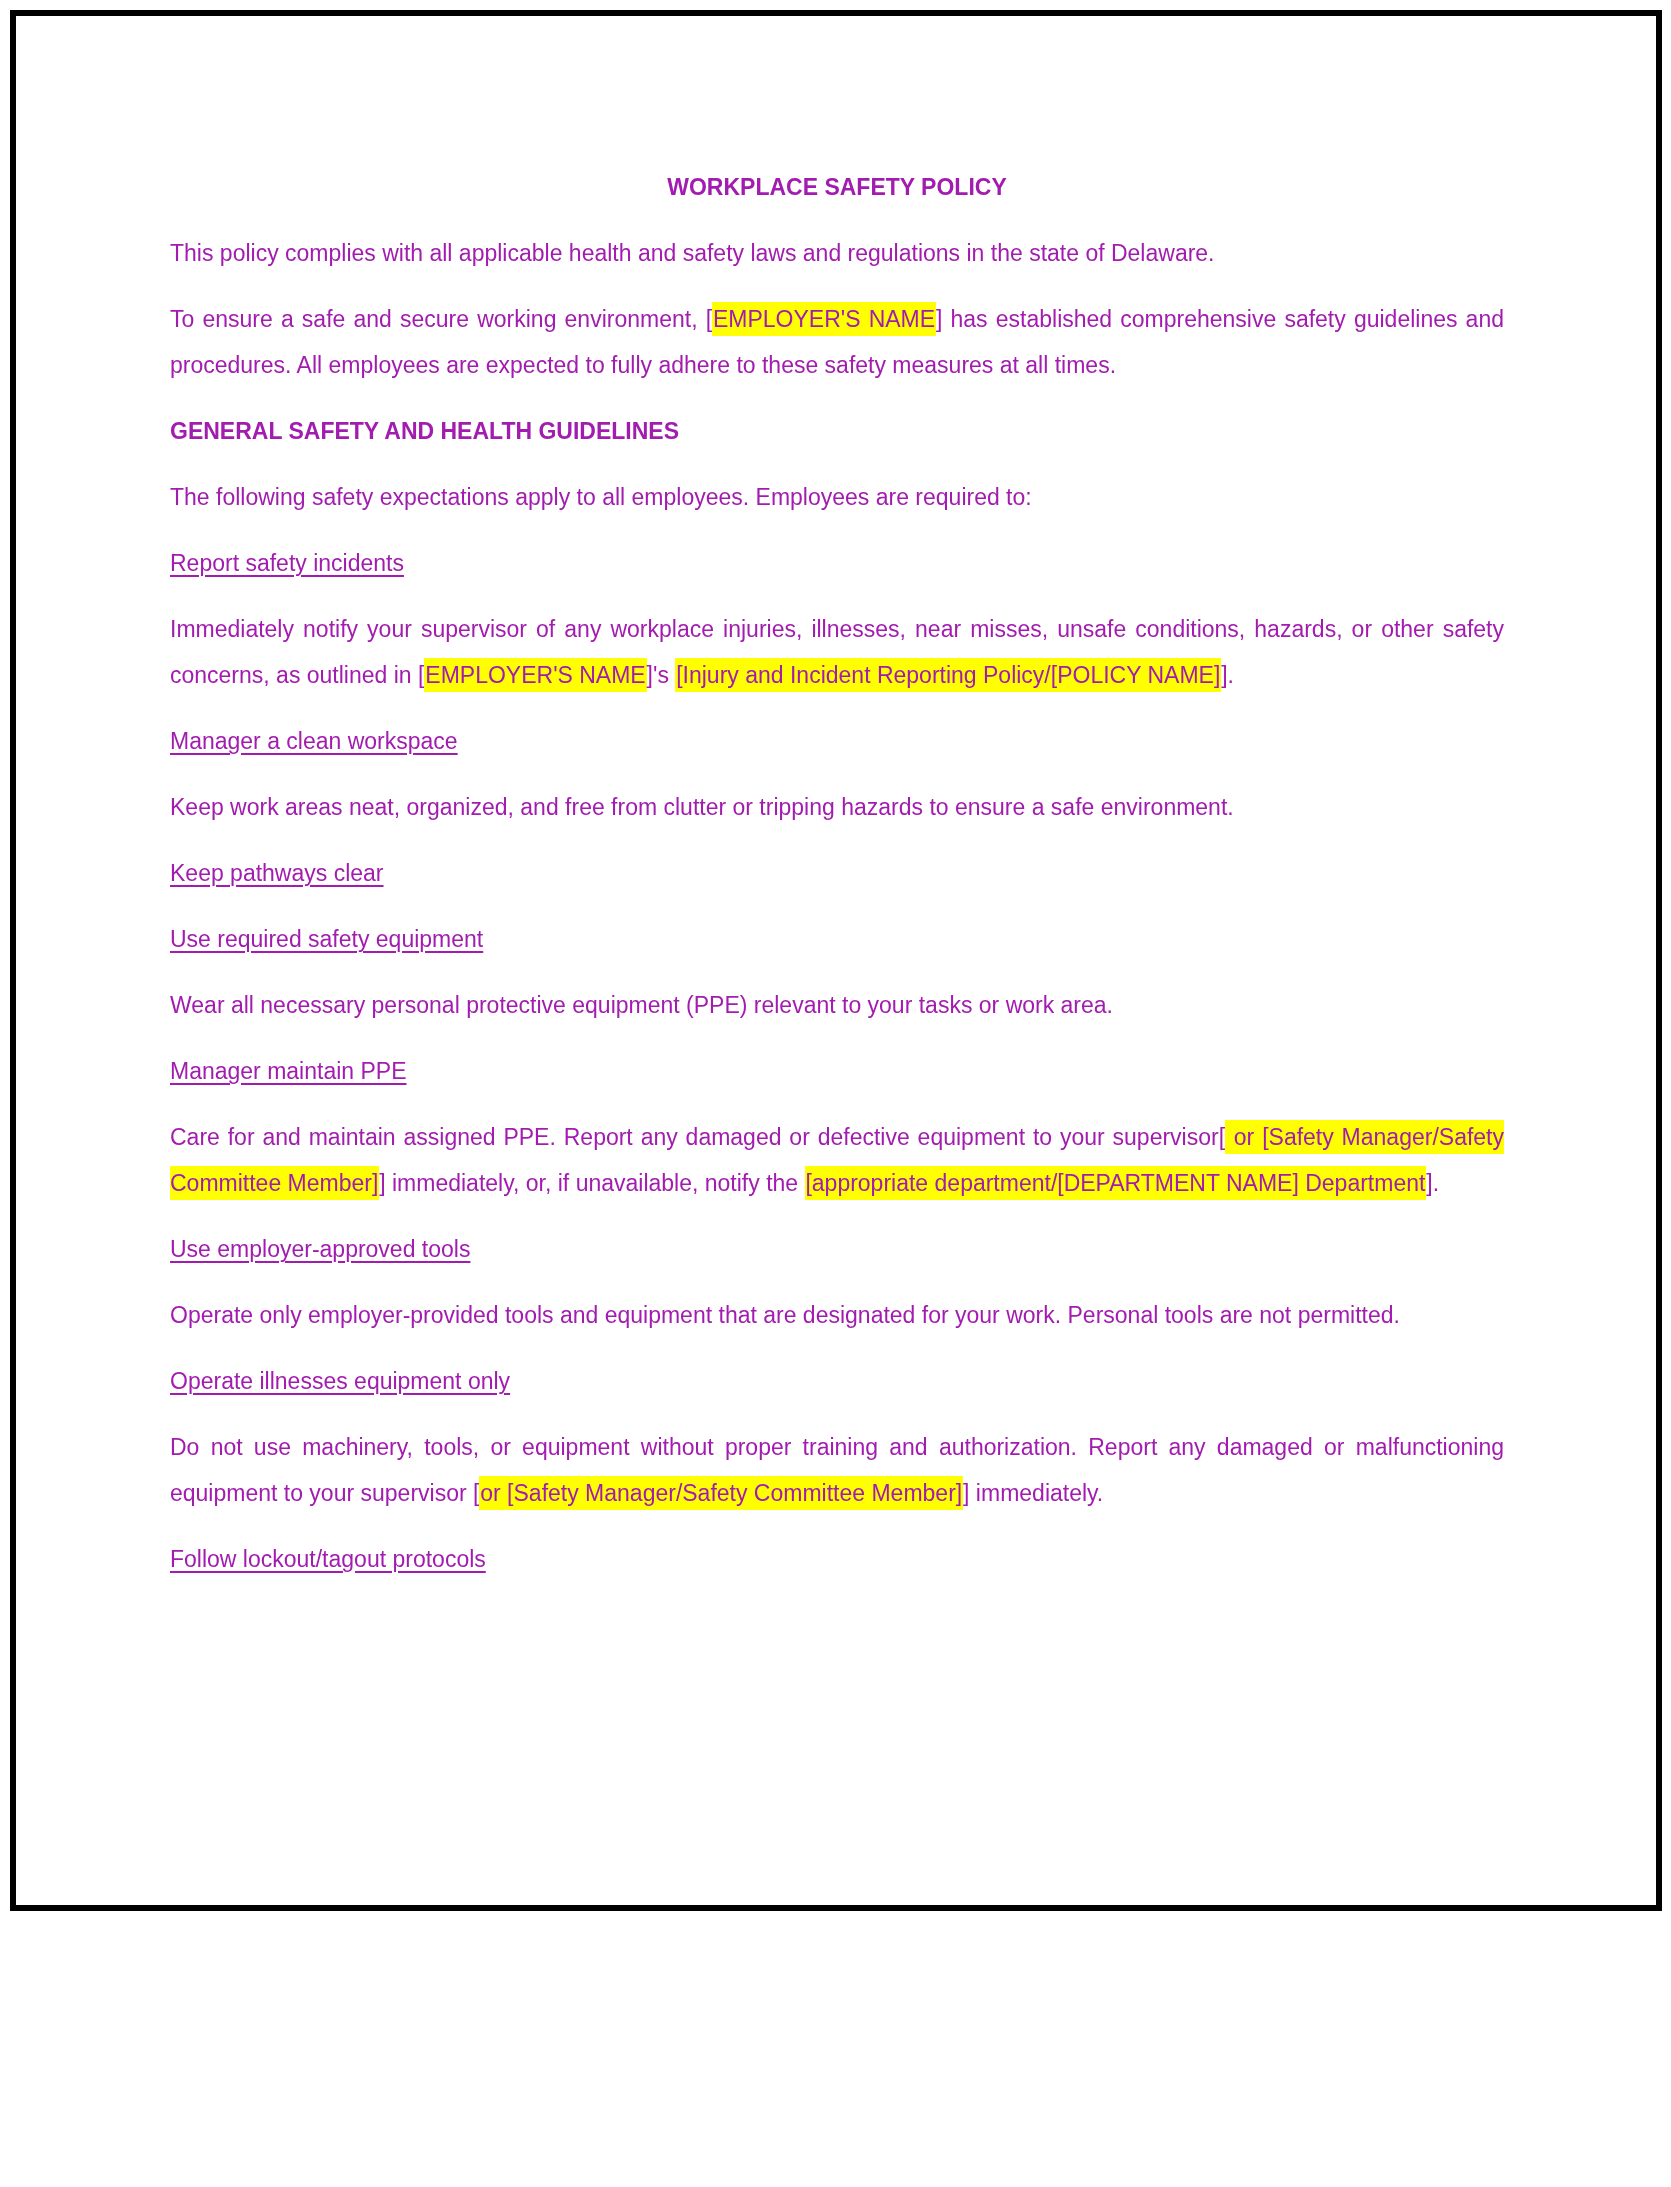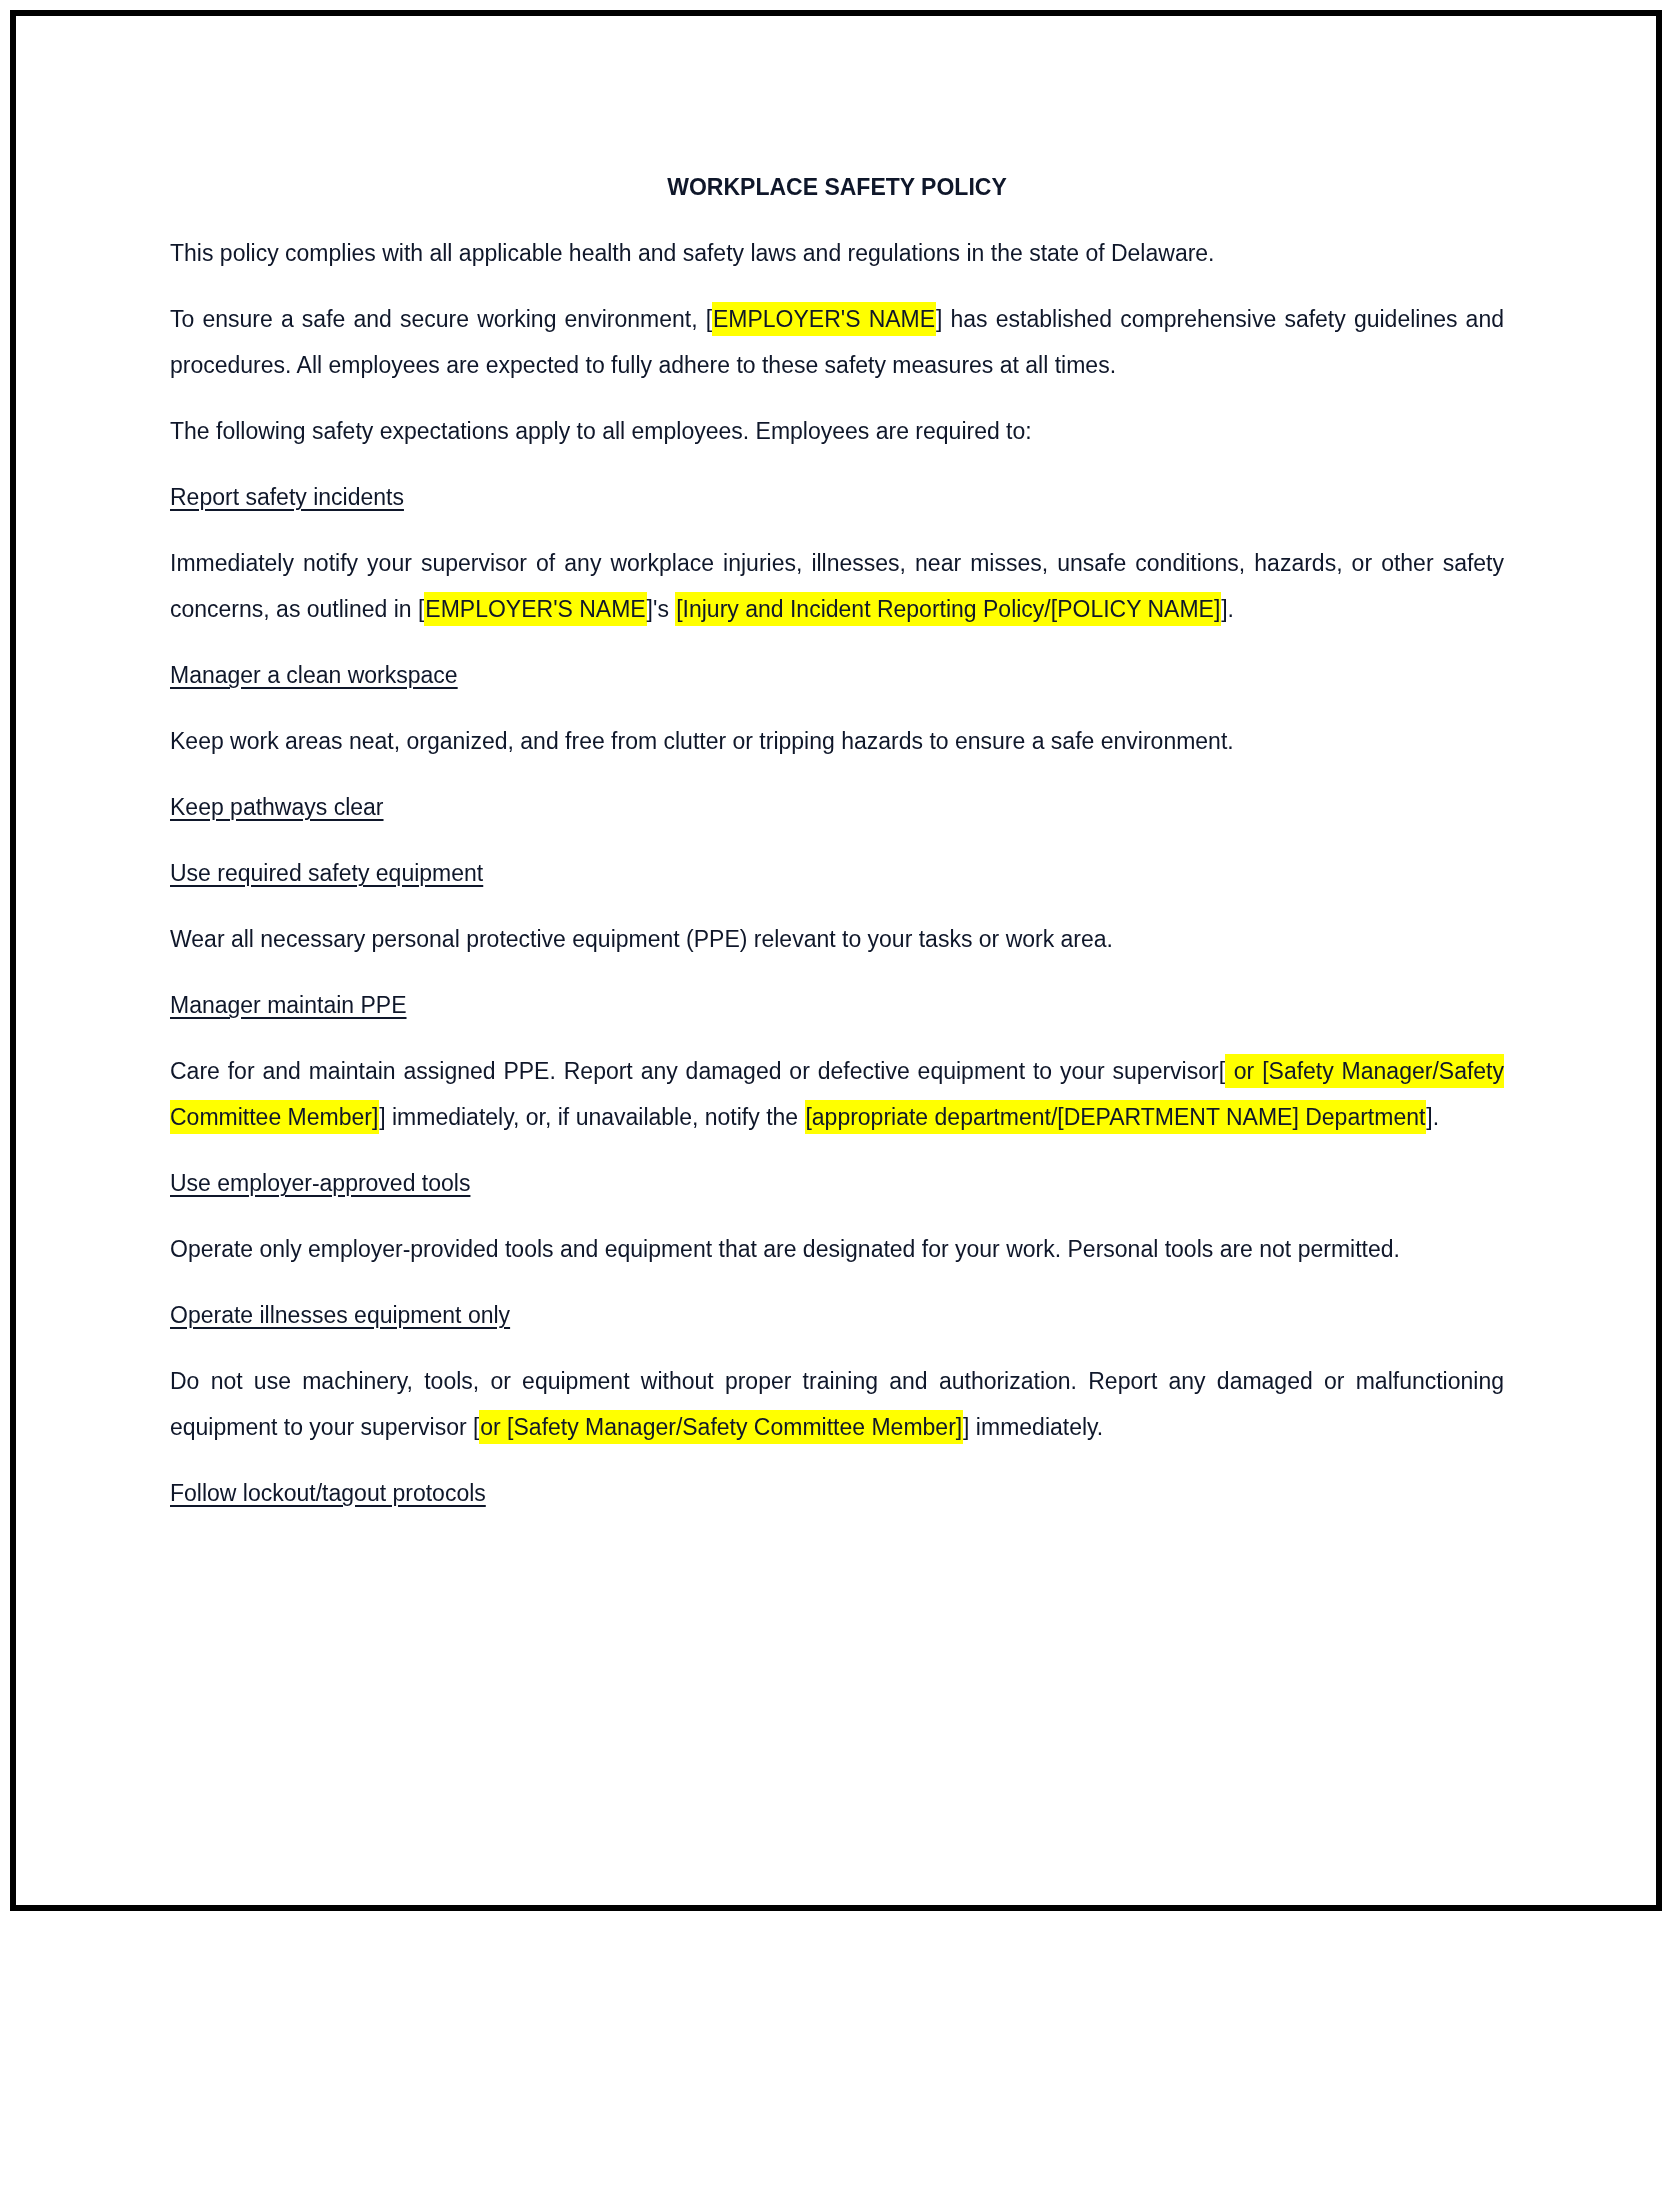--- a/index.html
+++ b/index.html
@@ -2,21 +2,21 @@
 <html style="font-size:14px"><head>
 <meta charset="utf-8">
 <style>
   html, body { margin: 0; padding: 0; background: #ffffff; }
   .page {
     position: relative;
     width: 1672px;
     height: 1921px;
     background: #ffffff;
     font-family: "Liberation Sans", sans-serif;
-    color: #0f172a;
+    color: #a21caf;
     overflow: hidden;
   }
   .frame {
     position: absolute;
     left: 9.6px; top: 9.6px; right: 9.6px; bottom: 9.6px;
     border: 6.1px solid #000000;
     pointer-events: none;
   }
   .content {
     position: absolute;
@@ -64,20 +64,21 @@
 
 <div class="page">
   <div class="frame"></div>
 
   <div class="content">
     <div class="doc-title">WORKPLACE SAFETY POLICY</div>
 
     <div>
         <div class="para"><span class="run">This policy complies with all applicable health and safety laws and regulations in the state of Delaware.</span></div>
         <div class="para"><span class="run">To ensure a safe and secure working environment, [</span><span class="hl">EMPLOYER'S NAME</span><span class="run">] has established comprehensive safety guidelines and procedures. All employees are expected to fully adhere to these safety measures at all times.</span></div>
+        <div class="h-bold">GENERAL SAFETY AND HEALTH GUIDELINES</div>
         <div class="para"><span class="run">The following safety expectations apply to all employees. Employees are required to:</span></div>
         <div class="h-underline">Report safety incidents</div>
         <div class="para"><span class="run">Immediately notify your supervisor of any workplace injuries, illnesses, near misses, unsafe conditions, hazards, or other safety concerns, as outlined in [</span><span class="hl">EMPLOYER'S NAME</span><span class="run">]'s </span><span class="hl">[Injury and Incident Reporting Policy/[POLICY NAME]</span><span class="run">].</span></div>
         <div class="h-underline">Manager a clean workspace</div>
         <div class="para"><span class="run">Keep work areas neat, organized, and free from clutter or tripping hazards to ensure a safe environment.</span></div>
         <div class="h-underline">Keep pathways clear</div>
         <div class="h-underline">Use required safety equipment</div>
         <div class="para"><span class="run">Wear all necessary personal protective equipment (PPE) relevant to your tasks or work area.</span></div>
         <div class="h-underline">Manager maintain PPE</div>
         <div class="para"><span class="run">Care for and maintain assigned PPE. Report any damaged or defective equipment to your supervisor[</span><span class="hl"> or [Safety Manager/Safety Committee Member]</span><span class="run">] immediately, or, if unavailable, notify the </span><span class="hl">[appropriate department/[DEPARTMENT NAME] Department</span><span class="run">].</span></div>

